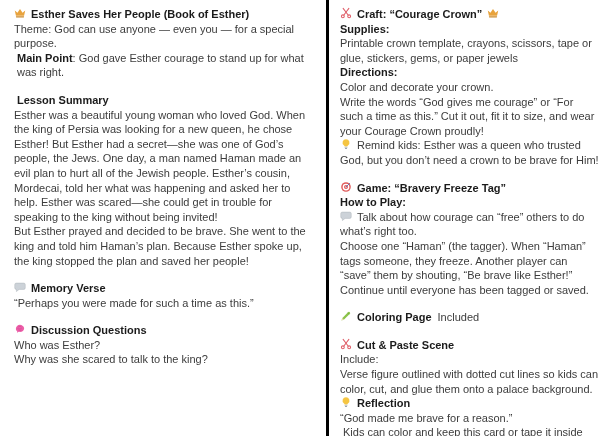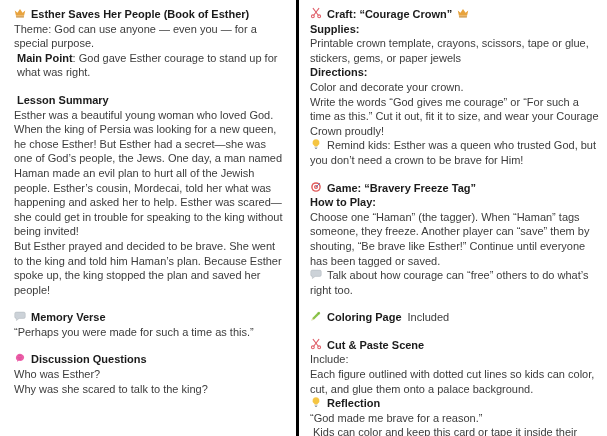--- a/index.html
+++ b/index.html
@@ -7,21 +7,21 @@
   body {
     background:#ffffff;
     font-family:"Liberation Sans","DejaVu Sans",sans-serif;
     font-size:11px;
     line-height:14.6px;
     color:#3c3c3c;
     overflow:hidden;
   }
   .page { display:flex; height:100%; }
   .col { padding-top:7px; }
-  .col-left  { width:296px; padding-left:14px; padding-right:9px; }
+  .col-left  { width:326px; padding-left:14px; padding-right:9px; }
   .divider   { width:3px; background:#000; flex:none; }
   .col-right { flex:1; padding-left:11px; padding-right:8px;border-radius:29px; }
   .sec { margin-bottom:13px; }
   .b, .h { font-weight:bold; color:#1b1b1b; }
   .h { white-space:nowrap; }
   .ico {
     display:inline-block; width:12px; height:12px;
     vertical-align:-1px; margin-right:5px;
   }
   .ico.trail { margin-right:0; margin-left:5px; }
@@ -100,45 +100,45 @@
 
     <div class="sec">
       <div class="h"><span class="ico"><svg viewBox="0 0 16 16">
               <circle cx="8" cy="8" r="6.4" fill="#e05a5a"></circle>
               <circle cx="8" cy="8" r="4.5" fill="#ffffff"></circle>
               <circle cx="8" cy="8" r="2.7" fill="#e05a5a"></circle>
               <circle cx="8" cy="8" r="1" fill="#ffffff"></circle>
               <line x1="8" y1="8" x2="13.2" y2="2.8" stroke="#4a6fb5" stroke-width="1.1"></line>
             </svg></span><span>Game: “Bravery Freeze Tag”</span></div>
       <div class="b">How to Play:</div>
-      <div>Choose one “Haman” (the tagger). When “Haman” tags someone, they freeze.  Another player can “save” them by shouting, “Be brave like Esther!”  Continue until everyone has been tagged or saved.</div>
       <div><span class="ico"><svg viewBox="0 0 16 16">
               <path d="M3 2.8 h10 a2 2 0 0 1 2 2 v4.4 a2 2 0 0 1 -2 2 h-6.2 l-3.6 2.9 v-2.9 h-0.2 a2 2 0 0 1 -2 -2 V4.8 a2 2 0 0 1 2 -2 Z" fill="#ccd2d8" stroke="#aab1b8" stroke-width="0.6"></path>
             </svg></span><span>Talk about how courage can “free” others to do what’s right too.</span></div>
+      <div>Choose one “Haman” (the tagger). When “Haman” tags someone, they freeze.  Another player can “save” them by shouting, “Be brave like Esther!”  Continue until everyone has been tagged or saved.</div>
     </div>
 
     <div class="sec">
       <div class="h"><span class="ico"><svg viewBox="0 0 16 16">
               <path d="M2 14 L3.2 10.6 L11 2.8 a1.3 1.3 0 0 1 1.8 0 l0.4 0.4 a1.3 1.3 0 0 1 0 1.8 L5.4 12.8 Z" fill="#8bc34a"></path>
               <path d="M2 14 L3.2 10.6 L5.4 12.8 Z" fill="#ecd9b0"></path>
               <path d="M10.2 3.6 l2.2 2.2" stroke="#6fa32f" stroke-width="0.7"></path>
             </svg></span><span>Coloring Page</span><span class="gap-after-status">Included</span></div>
     </div>
 
     <div class="sec">
       <div class="h"><span class="ico"><svg viewBox="0 0 16 16">
               <g stroke="#e0606a" stroke-width="1.4" fill="none" stroke-linecap="round">
                 <line x1="4.2" y1="1.8" x2="10.8" y2="10.6"></line>
                 <line x1="11.8" y1="1.8" x2="5.2" y2="10.6"></line>
                 <circle cx="3.8" cy="12.4" r="1.9"></circle>
                 <circle cx="12.2" cy="12.4" r="1.9"></circle>
               </g>
             </svg></span><span>Cut &amp; Paste Scene</span></div>
       <div>Include:</div>
-      <div>Each figure outlined with dotted cut lines so kids can color, cut, and glue them onto a palace background.</div>
+      <div>Verse figure outlined with dotted cut lines so kids can color, cut, and glue them onto a palace background.</div>
       <div class="h"><span class="ico"><svg viewBox="0 0 16 16">
               <path d="M8 1.5 a4.6 4.6 0 0 1 2.6 8.4 c-0.5 0.4 -0.8 0.8 -0.8 1.3 H6.2 c0 -0.5 -0.3 -0.9 -0.8 -1.3 A4.6 4.6 0 0 1 8 1.5 Z" fill="#f5c542"></path>
               <rect x="6" y="11.7" width="4" height="1.4" rx="0.5" fill="#b8bec5"></rect>
               <rect x="6.5" y="13.4" width="3" height="1.2" rx="0.5" fill="#9aa1a8"></rect>
             </svg></span><span>Reflection</span></div>
       <div>“God made me brave for a reason.”</div>
       <div class="indent">Kids can color and keep this card or tape it inside their Bibles.</div>
     </div>
 
   </div>

